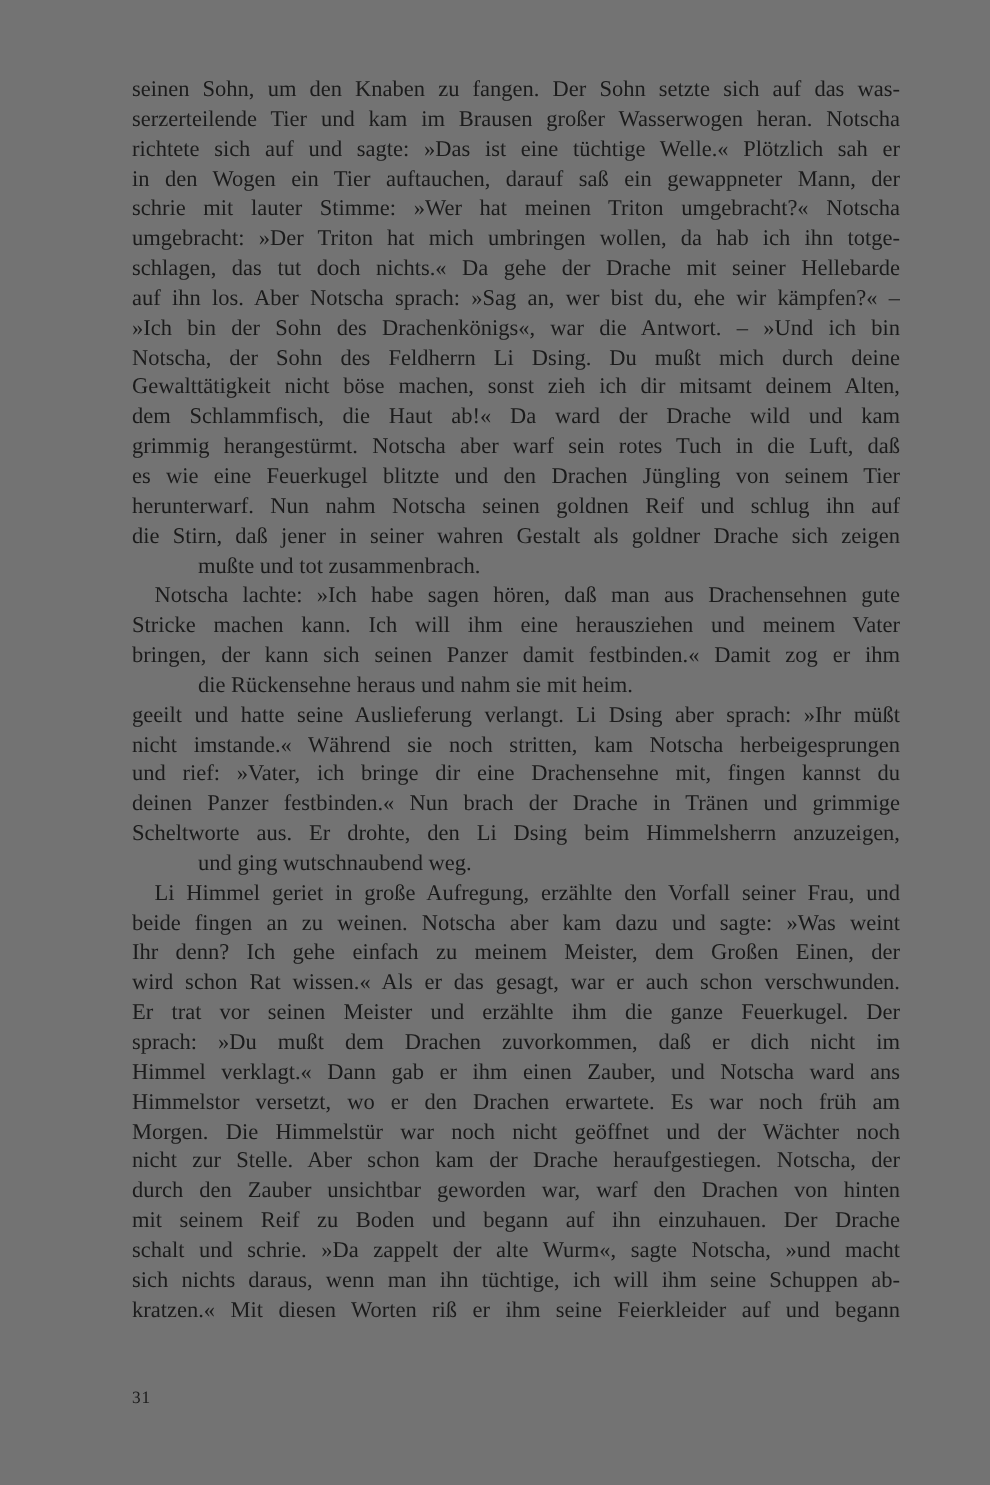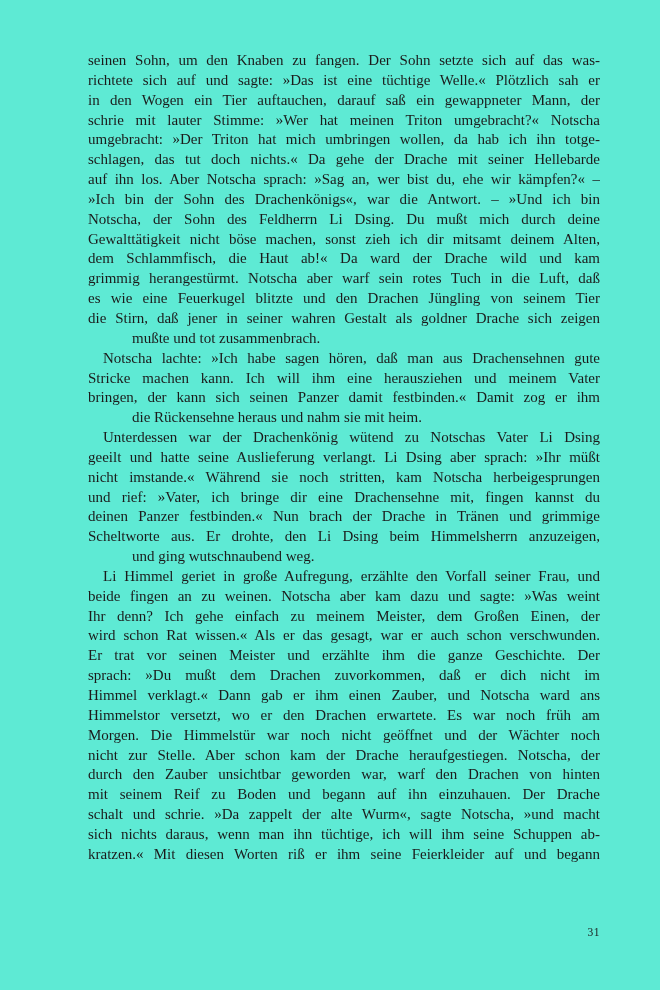--- a/index.html
+++ b/index.html
@@ -4,21 +4,21 @@
 <style>
   html, body {
     margin: 0;
     padding: 0;
     background: #ffffff;
   }
   .book-page {
     position: relative;
     width: 660px;
     height: 990px;
-    background: #5eead4;
+    background: #737373;
     font-family: "Liberation Serif", "DejaVu Serif", serif;
     color: #1b1b1b;
     overflow: hidden;
   }
   .text-block {
     position: absolute;
     left: 88px;
     top: 51px;
     width: 512px;
     font-size: 15px;
@@ -32,69 +32,69 @@
     overflow: hidden;
     height: 19.85px;
   }
   .line.indent { text-indent: 15px; }
   .line.endline { text-align-last: left; margin-left: 44px; }
   .page-number {
     position: absolute;
     left: 88px;
     top: 926px;
     width: 512px;
-    text-align: right;
     font-size: 11.5px;
     letter-spacing: 0.5px;
     color: #1b1b1b;
   }
 </style>
 </head>
 <body>
 
 <div class="book-page">
   <div class="text-block">
       <div class="para">
         <div class="line">seinen Sohn, um den Knaben zu fangen. Der Sohn setzte sich auf das was-</div>
+        <div class="line">serzerteilende Tier und kam im Brausen großer Wasserwogen heran. Notscha</div>
         <div class="line">richtete sich auf und sagte: »Das ist eine tüchtige Welle.« Plötzlich sah er</div>
         <div class="line">in den Wogen ein Tier auftauchen, darauf saß ein gewappneter Mann, der</div>
         <div class="line">schrie mit lauter Stimme: »Wer hat meinen Triton umgebracht?« Notscha</div>
         <div class="line">umgebracht: »Der Triton hat mich umbringen wollen, da hab ich ihn totge-</div>
         <div class="line">schlagen, das tut doch nichts.« Da gehe der Drache mit seiner Hellebarde</div>
         <div class="line">auf ihn los. Aber Notscha sprach: »Sag an, wer bist du, ehe wir kämpfen?« –</div>
         <div class="line">»Ich bin der Sohn des Drachenkönigs«, war die Antwort. – »Und ich bin</div>
         <div class="line">Notscha, der Sohn des Feldherrn Li Dsing. Du mußt mich durch deine</div>
         <div class="line">Gewalttätigkeit nicht böse machen, sonst zieh ich dir mitsamt deinem Alten,</div>
         <div class="line">dem Schlammfisch, die Haut ab!« Da ward der Drache wild und kam</div>
         <div class="line">grimmig herangestürmt. Notscha aber warf sein rotes Tuch in die Luft, daß</div>
         <div class="line">es wie eine Feuerkugel blitzte und den Drachen Jüngling von seinem Tier</div>
+        <div class="line">herunterwarf. Nun nahm Notscha seinen goldnen Reif und schlug ihn auf</div>
         <div class="line">die Stirn, daß jener in seiner wahren Gestalt als goldner Drache sich zeigen</div>
         <div class="line endline">mußte und tot zusammenbrach.</div>
       </div>
       <div class="para">
         <div class="line indent">Notscha lachte: »Ich habe sagen hören, daß man aus Drachensehnen gute</div>
         <div class="line">Stricke machen kann. Ich will ihm eine herausziehen und meinem Vater</div>
         <div class="line">bringen, der kann sich seinen Panzer damit festbinden.« Damit zog er ihm</div>
         <div class="line endline">die Rückensehne heraus und nahm sie mit heim.</div>
       </div>
       <div class="para">
-        <div class="line indent">Unterdessen war der Drachenkönig wütend zu Notschas Vater Li Dsing</div>
         <div class="line">geeilt und hatte seine Auslieferung verlangt. Li Dsing aber sprach: »Ihr müßt</div>
         <div class="line">nicht imstande.« Während sie noch stritten, kam Notscha herbeigesprungen</div>
         <div class="line">und rief: »Vater, ich bringe dir eine Drachensehne mit, fingen kannst du</div>
         <div class="line">deinen Panzer festbinden.« Nun brach der Drache in Tränen und grimmige</div>
         <div class="line">Scheltworte aus. Er drohte, den Li Dsing beim Himmelsherrn anzuzeigen,</div>
         <div class="line endline">und ging wutschnaubend weg.</div>
       </div>
       <div class="para">
         <div class="line indent">Li Himmel geriet in große Aufregung, erzählte den Vorfall seiner Frau, und</div>
         <div class="line">beide fingen an zu weinen. Notscha aber kam dazu und sagte: »Was weint</div>
         <div class="line">Ihr denn? Ich gehe einfach zu meinem Meister, dem Großen Einen, der</div>
         <div class="line">wird schon Rat wissen.« Als er das gesagt, war er auch schon verschwunden.</div>
-        <div class="line">Er trat vor seinen Meister und erzählte ihm die ganze Geschichte. Der</div>
+        <div class="line">Er trat vor seinen Meister und erzählte ihm die ganze Feuerkugel. Der</div>
         <div class="line">sprach: »Du mußt dem Drachen zuvorkommen, daß er dich nicht im</div>
         <div class="line">Himmel verklagt.« Dann gab er ihm einen Zauber, und Notscha ward ans</div>
         <div class="line">Himmelstor versetzt, wo er den Drachen erwartete. Es war noch früh am</div>
         <div class="line">Morgen. Die Himmelstür war noch nicht geöffnet und der Wächter noch</div>
         <div class="line">nicht zur Stelle. Aber schon kam der Drache heraufgestiegen. Notscha, der</div>
         <div class="line">durch den Zauber unsichtbar geworden war, warf den Drachen von hinten</div>
         <div class="line">mit seinem Reif zu Boden und begann auf ihn einzuhauen. Der Drache</div>
         <div class="line">schalt und schrie. »Da zappelt der alte Wurm«, sagte Notscha, »und macht</div>
         <div class="line">sich nichts daraus, wenn man ihn tüchtige, ich will ihm seine Schuppen ab-</div>
         <div class="line">kratzen.« Mit diesen Worten riß er ihm seine Feierkleider auf und begann</div>

